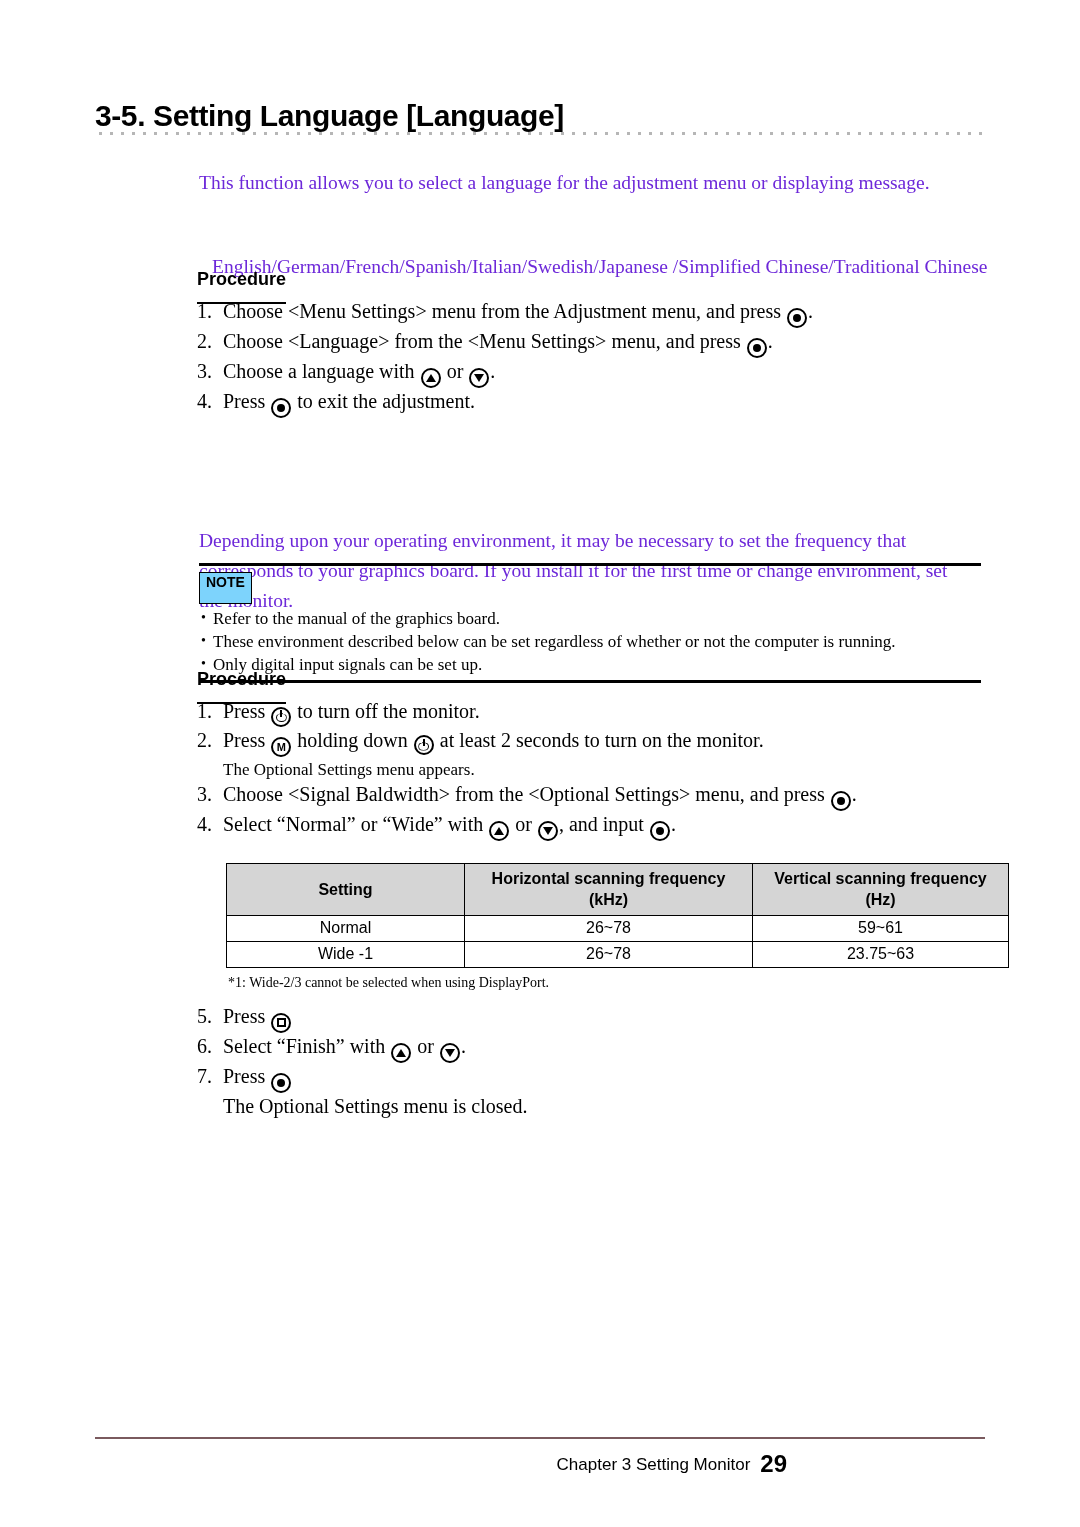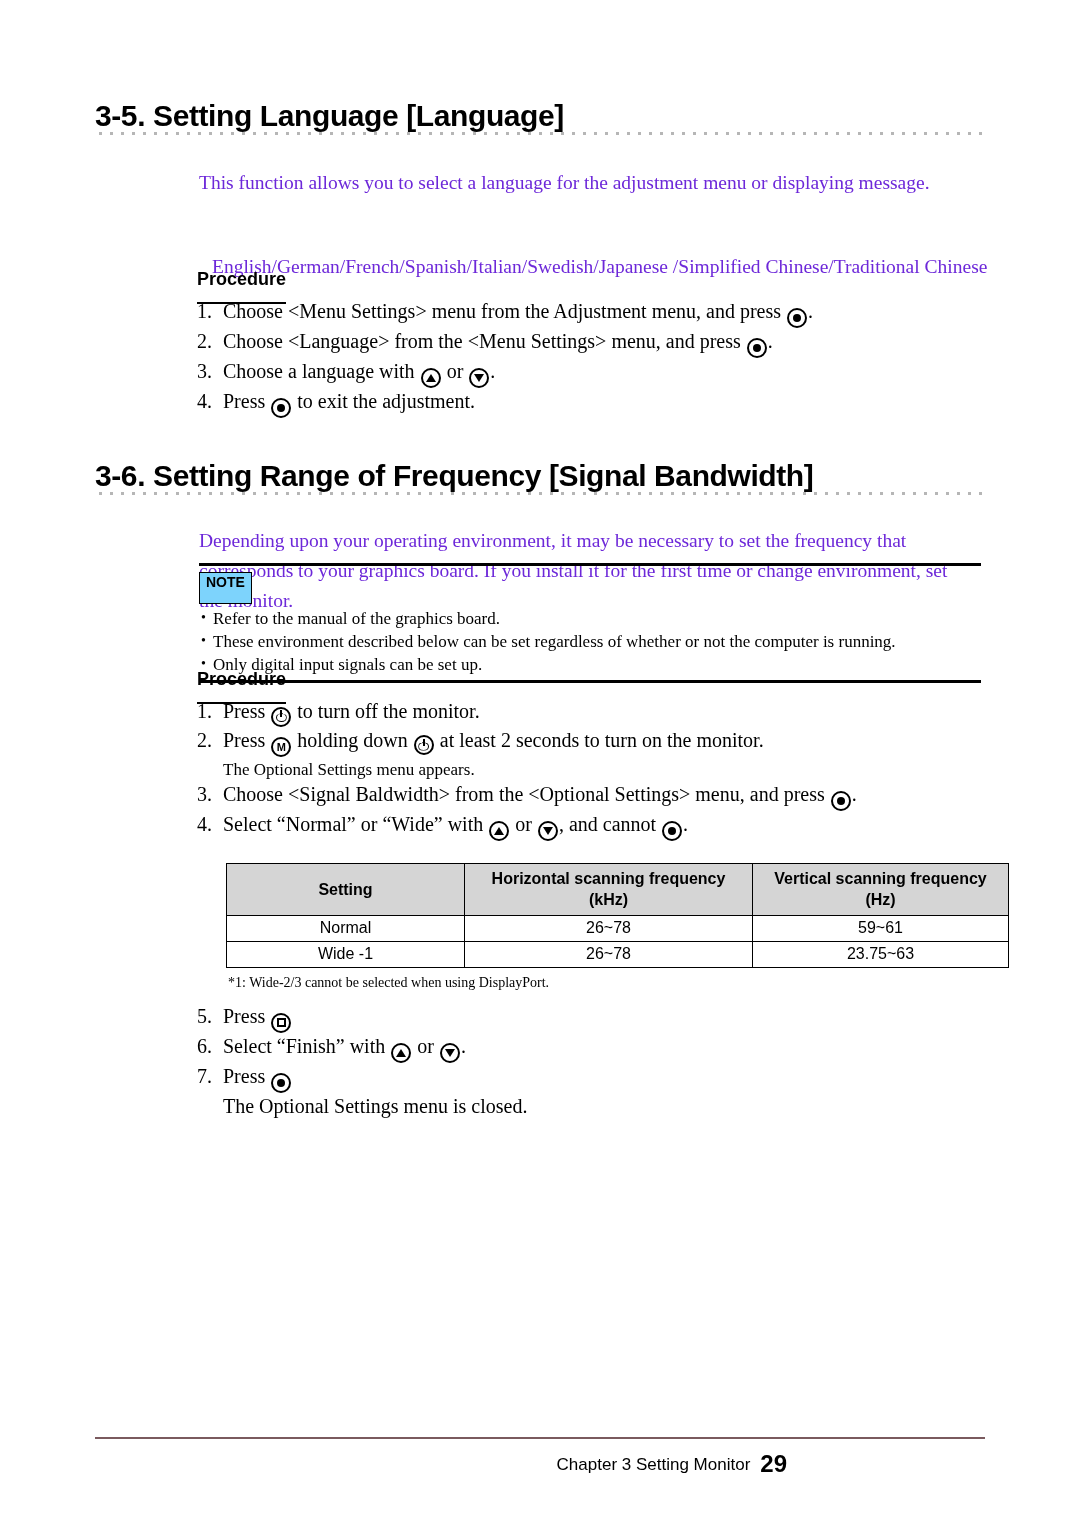--- a/index.html
+++ b/index.html
@@ -329,24 +329,20 @@
           </span><span>.</span></span>
     </li>
     <li class="step">
       <span class="num">4.</span>
       <span class="txt"><span>Press </span><span class="key">
             <span class="dot"></span>
           </span><span> to exit the adjustment.</span></span>
     </li>
   </ol>
 
-  <h1 class="section-head" id="head-36">
-    <span class="dotrule"></span>
-    <span class="htext">3-6. Setting Range of Frequency [Signal Bandwidth]</span>
-  </h1>
 
   <p class="body-text" id="intro-36">Depending upon your operating environment, it may be necessary to set the frequency that corresponds to your graphics board. If you install it for the first time or change environment, set the monitor.</p>
 
   <div class="note-block" id="note-36">
     <span class="note-badge">NOTE</span>
     <ul class="note-list">
       <li>Refer to the manual of the graphics board.</li>
       <li>These environment described below can be set regardless of whether or not the computer is running.</li>
       <li>Only digital input signals can be set up.</li>
     </ul>
@@ -375,21 +371,21 @@
       <span class="txt"><span>Choose &lt;Signal Baldwidth&gt; from the &lt;Optional Settings&gt; menu, and press </span><span class="key">
             <span class="dot"></span>
           </span><span>.</span></span>
     </li>
     <li class="step">
       <span class="num">4.</span>
       <span class="txt"><span>Select “Normal” or “Wide” with </span><span class="key">
             <span class="tri-up"></span>
           </span><span> or </span><span class="key">
             <span class="tri-down"></span>
-          </span><span>, and cannot </span><span class="key">
+          </span><span>, and input </span><span class="key">
             <span class="dot"></span>
           </span><span>.</span></span>
     </li>
   </ol>
 
   <table class="freq" id="freq-table">
     <thead>
       <tr>
         <th class="col-setting">Setting</th>
         <th class="col-h">

